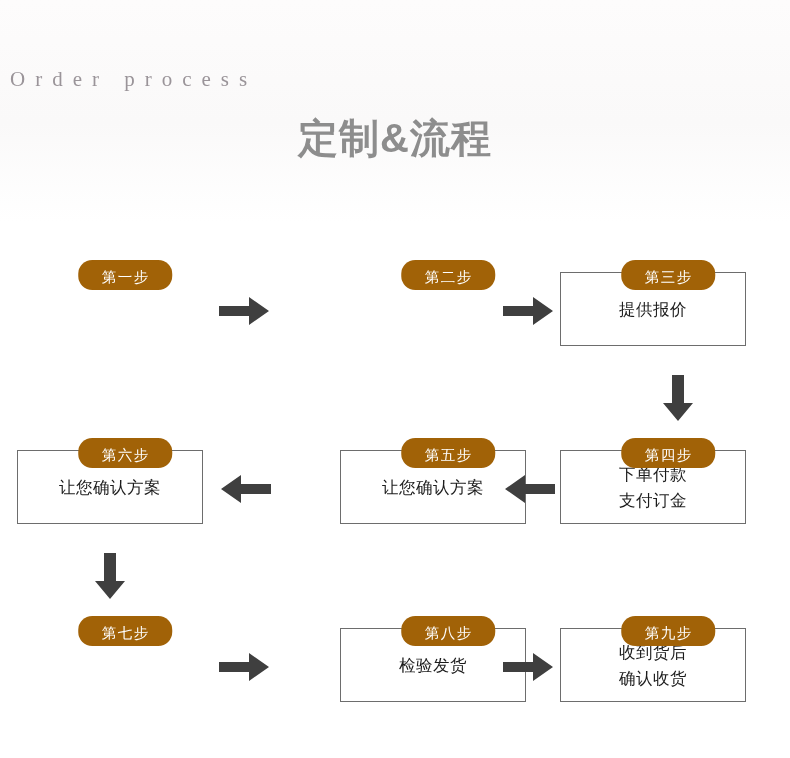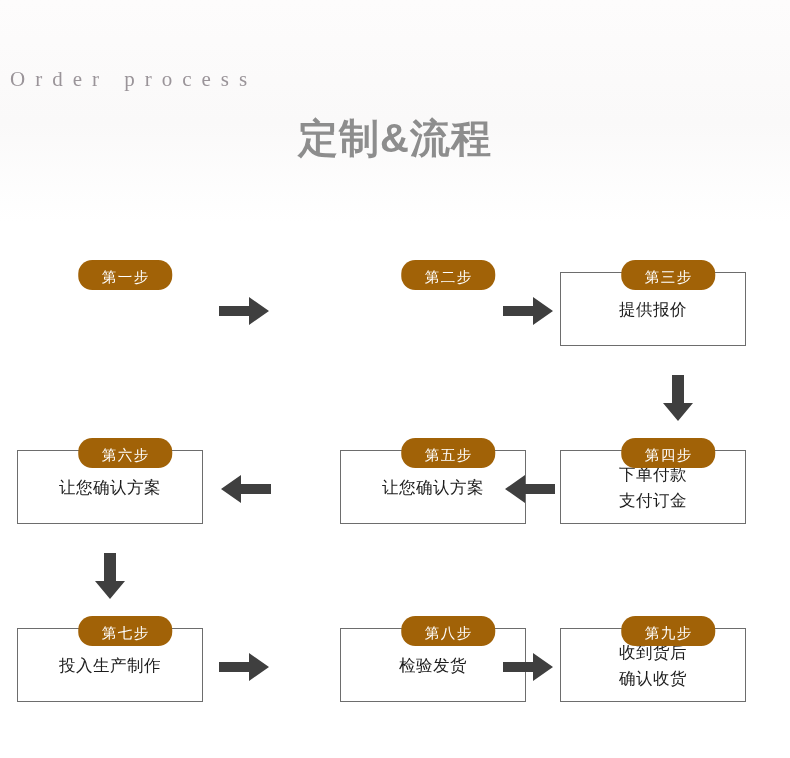--- a/index.html
+++ b/index.html
@@ -230,23 +230,20 @@
   <div class="varrow varrow-left">
     <svg width="34" height="48" viewBox="0 0 34 48" aria-hidden="true">
       <path d="M11 0 H23 V28 H32 L17 46 L2 28 H11 Z" fill="#3f3f3f"></path>
     </svg>
   </div>
 
   <div class="row row-3">
 
     <div class="cell cell-a">
       <div class="badge">第七步</div>
-      <div class="box">
-        <div class="box-text">投入生产制作</div>
-      </div>
     </div>
 
     <div class="harrow harrow-ab">
       <svg width="52" height="32" viewBox="0 0 52 32" aria-hidden="true">
         <path d="M0 11 H30 V2 L50 16 L30 30 V21 H0 Z" fill="#3f3f3f"></path>
       </svg>
     </div>
 
     <div class="cell cell-b">
       <div class="badge">第八步</div>

